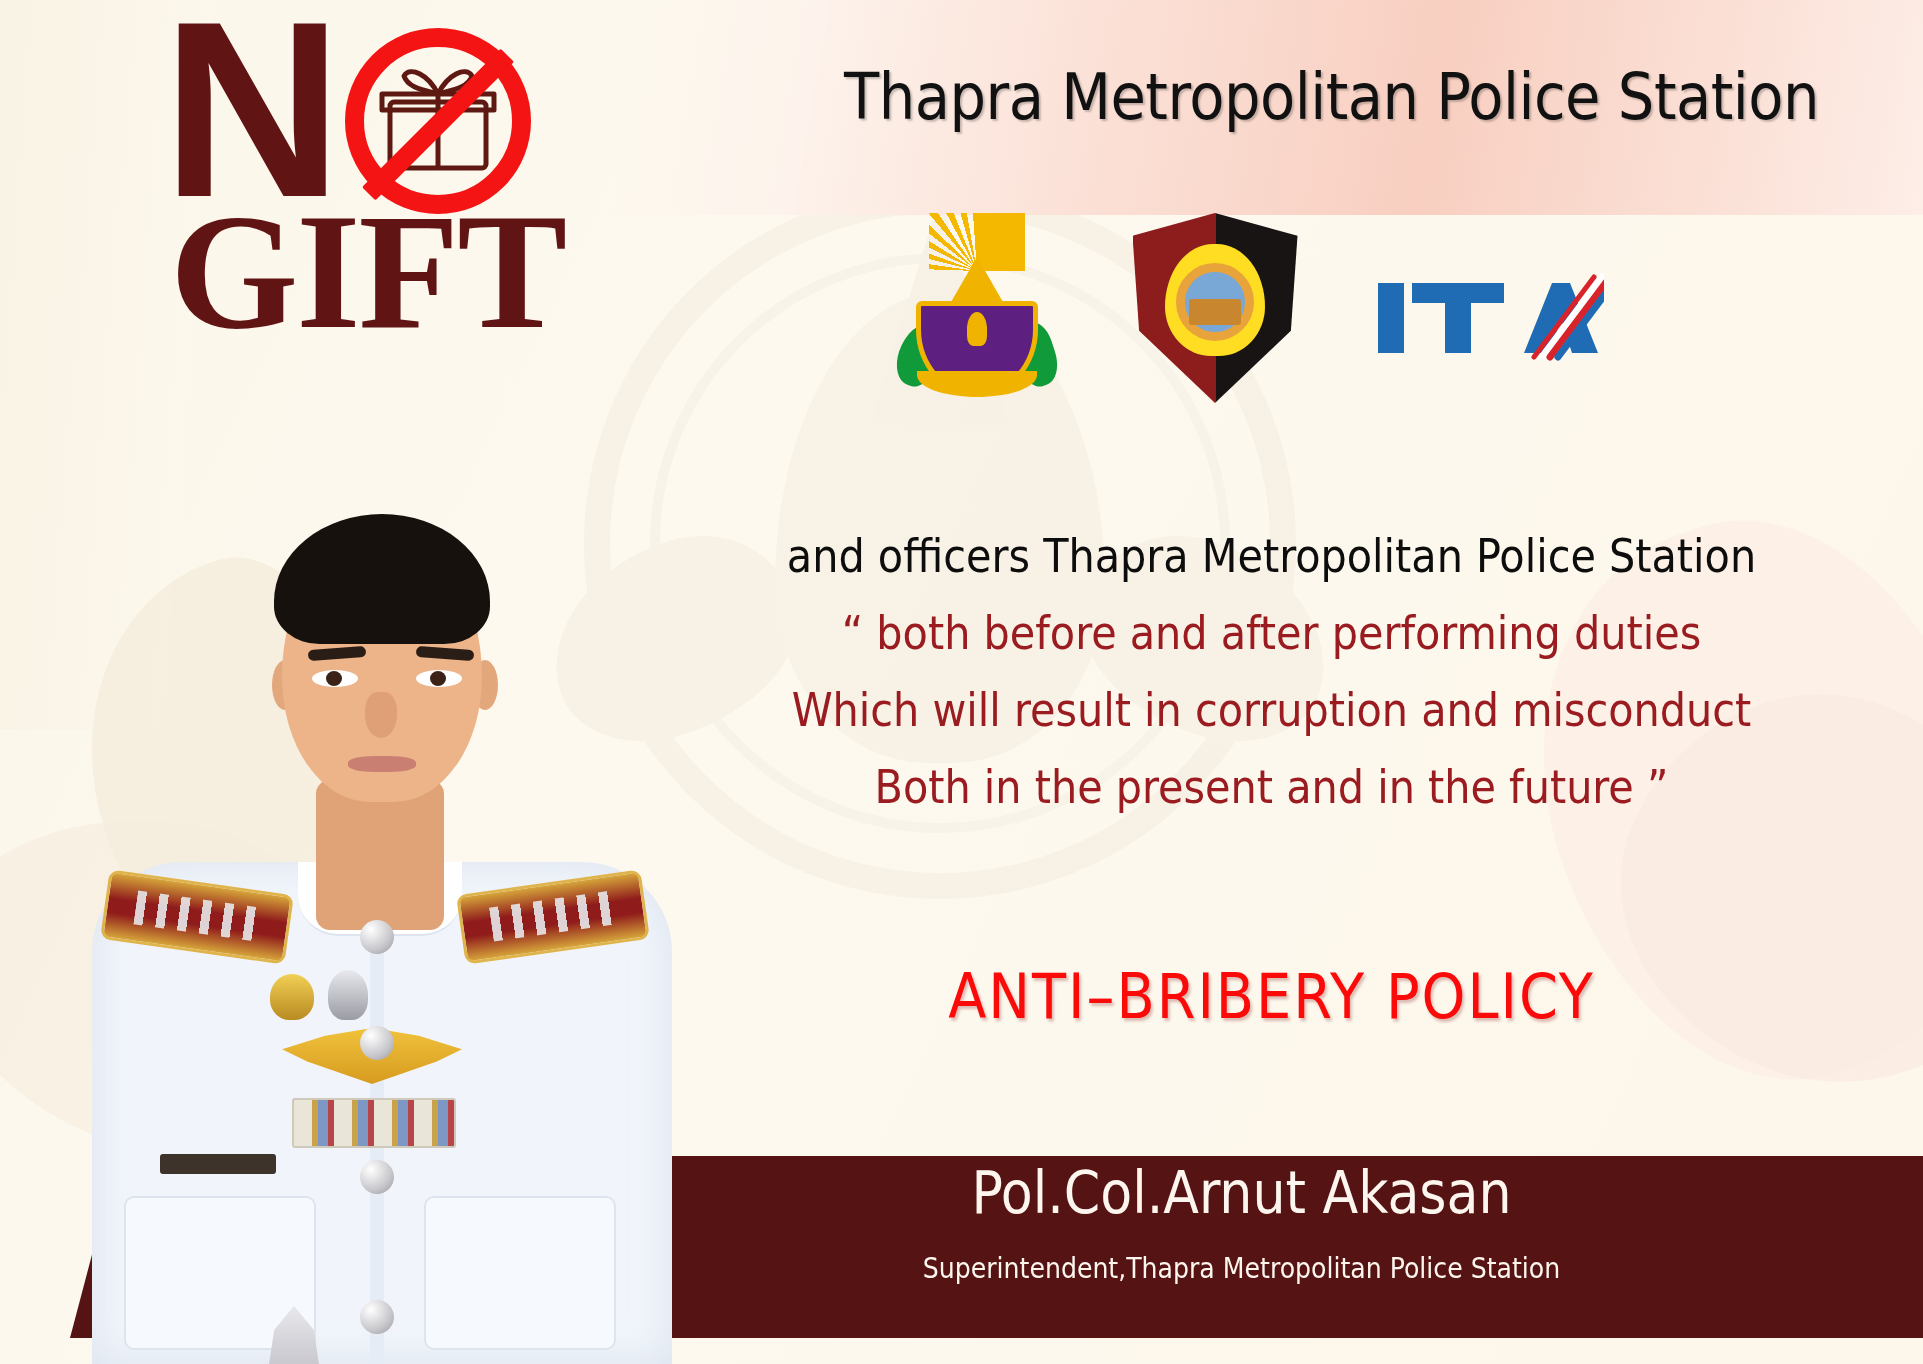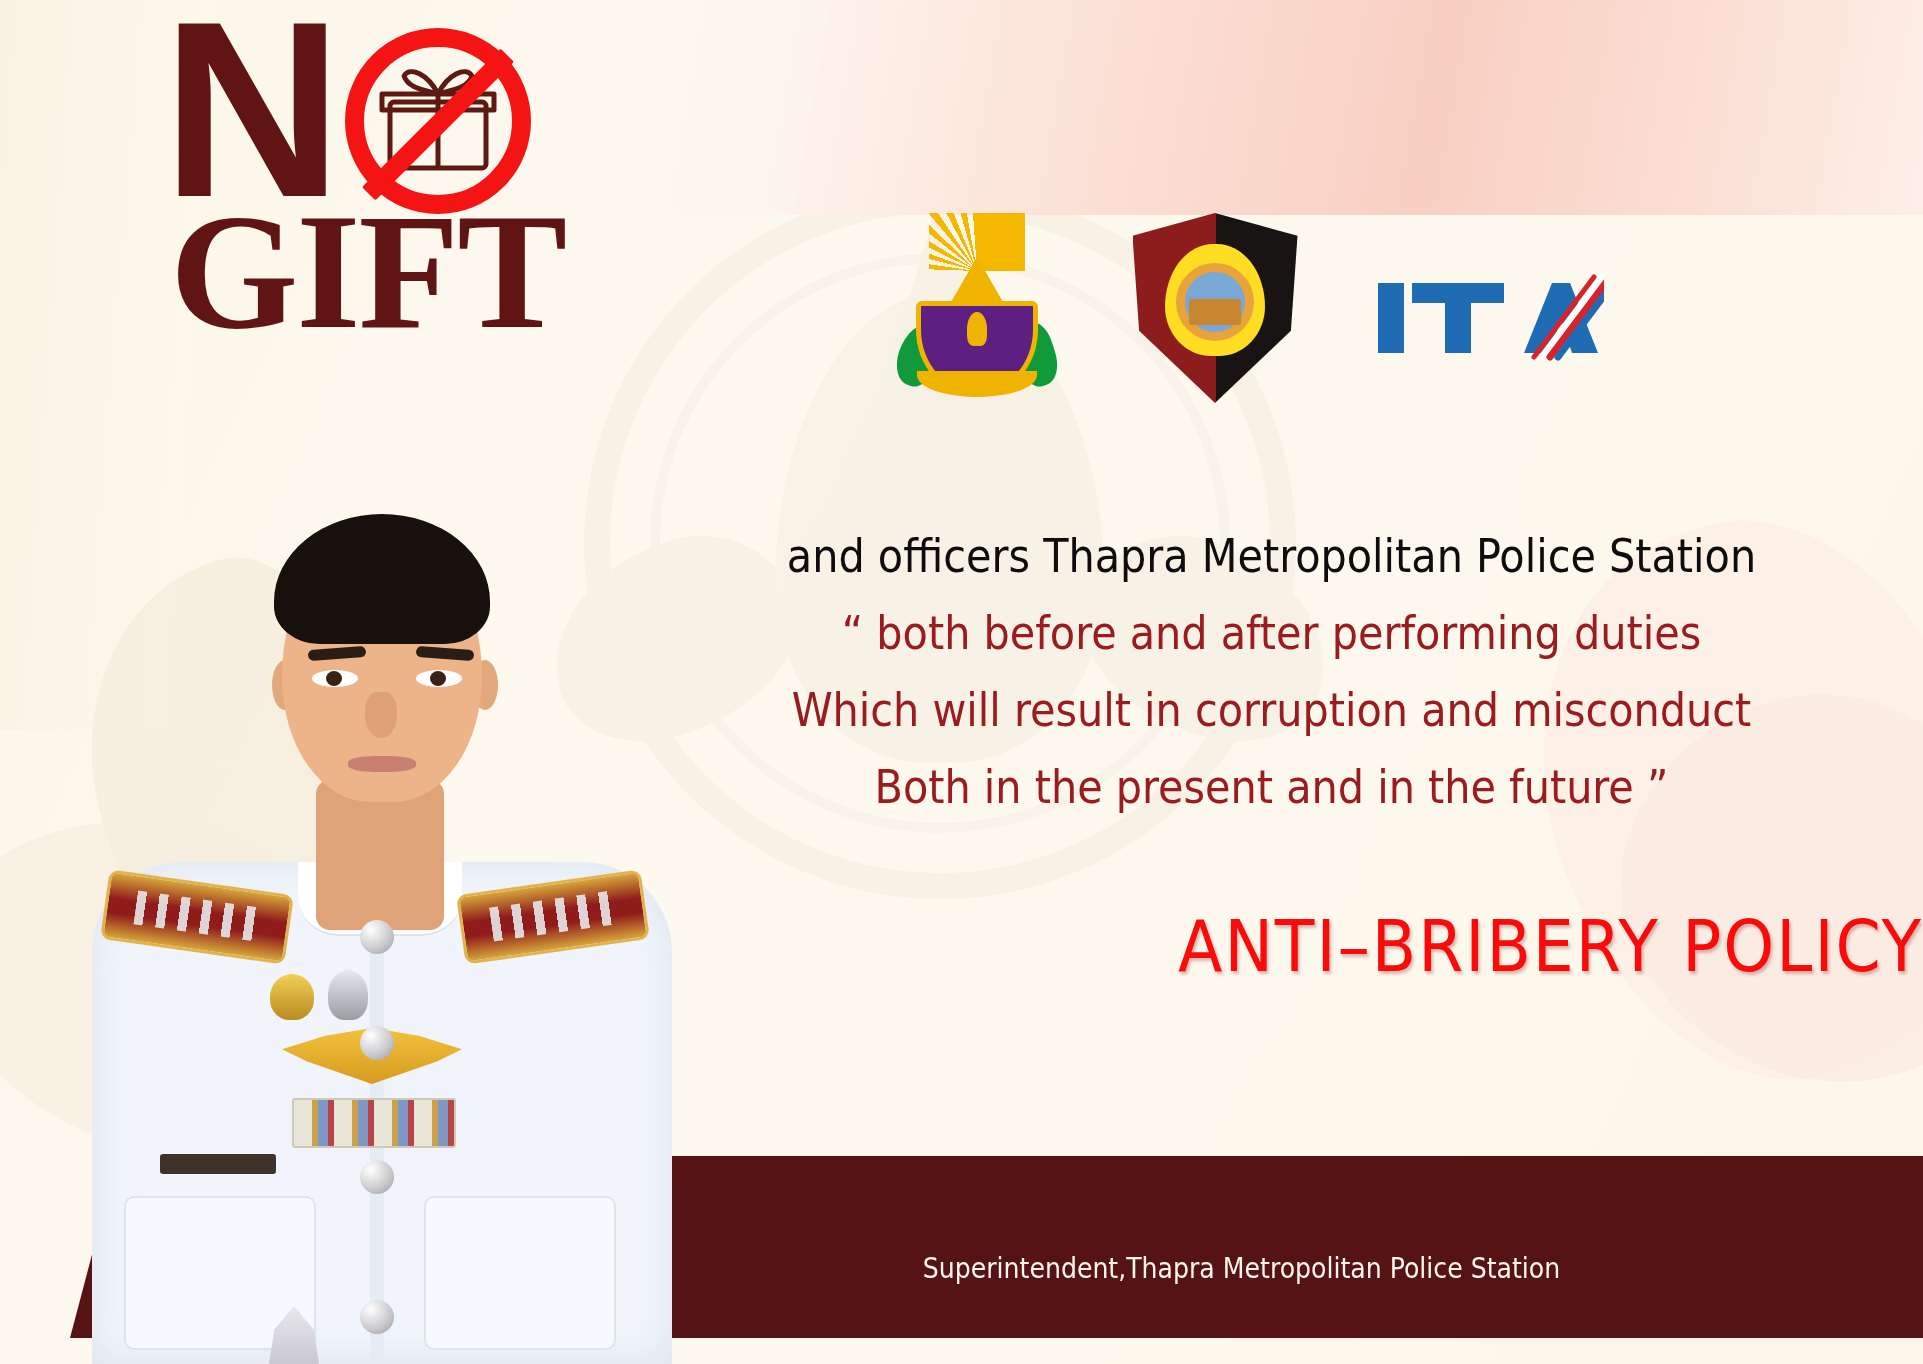--- a/index.html
+++ b/index.html
@@ -195,23 +195,23 @@
     position:absolute;left:620px;top:518px;width:1303px;text-align:center;z-index:5;
     font-family:"DejaVu Sans Condensed","Liberation Sans Narrow","Liberation Sans",sans-serif;
   }
   .body-text .bline{
     font-size:46px;line-height:77px;color:#0d0d0d;white-space:nowrap;font-weight:400;
   }
   .body-text .qline{
     font-size:46px;line-height:77px;color:#9b1c20;white-space:nowrap;font-weight:400;
   }
   .anti{
-    position:absolute;left:620px;top:904px;width:1303px;text-align:right;z-index:5;
+    position:absolute;left:620px;top:960px;width:1303px;text-align:center;z-index:5;
     font-family:"DejaVu Sans Condensed","Liberation Sans Narrow","Liberation Sans",sans-serif;
-    font-size:72px;font-weight:400;color:#fb0a0a;letter-spacing:2px;
+    font-size:62px;font-weight:400;color:#fb0a0a;letter-spacing:2px;
     text-shadow:2px 3px 3px rgba(120,0,0,.25);white-space:nowrap;
   }
 
   
   .officer{position:absolute;left:60px;top:470px;width:640px;height:894px;z-index:7;}
   .of-neck{position:absolute;left:256px;top:310px;width:128px;height:150px;background:#dfa377;border-radius:14px;}
   .of-head{position:absolute;left:222px;top:60px;width:200px;height:272px;background:#edb489;
     border-radius:48% 48% 44% 44%/54% 54% 46% 46%;}
   .of-earL,.of-earR{position:absolute;top:190px;width:26px;height:50px;background:#e3a77c;border-radius:50%;}
   .of-earL{left:212px;} .of-earR{left:412px;}
@@ -287,20 +287,21 @@
   <div class="watermark">
     <div class="wm-ring"></div>
     <div class="wm-ring2"></div>
     <div class="wm-wingL"></div>
     <div class="wm-wingR"></div>
     <div class="wm-core"></div>
     <div class="wm-spike"></div>
   </div>
 
   <div class="header-band"></div>
+  <div class="header-title">Thapra Metropolitan Police Station</div>
 
   <div class="nogift">
     <div class="ng-row">
       <div class="ng-N">N</div>
 
       <div class="gift-icon">
         <svg viewBox="0 0 132 132" width="132" height="132">
           <g fill="none" stroke="#5e1a12" stroke-width="5" stroke-linejoin="round">
             <rect x="18" y="50" width="96" height="66" rx="4"></rect>
             <path d="M10 42h112v16H10z"></path>
@@ -397,15 +398,16 @@
     <div class="of-pocketL"></div>
       <div class="of-pocketR"></div>
     <div class="of-crestpin"></div>
     <div class="of-btn of-b1"></div>
     <div class="of-btn of-b2"></div>
     <div class="of-btn of-b3"></div>
     <div class="of-btn of-b4"></div>
   </div>
 
   <div class="footer"></div>
+  <div class="footer-name">Pol.Col.Arnut Akasan</div>
   <div class="footer-role">Superintendent,Thapra Metropolitan Police Station</div>
 
 </div>
 
 </body></html>

